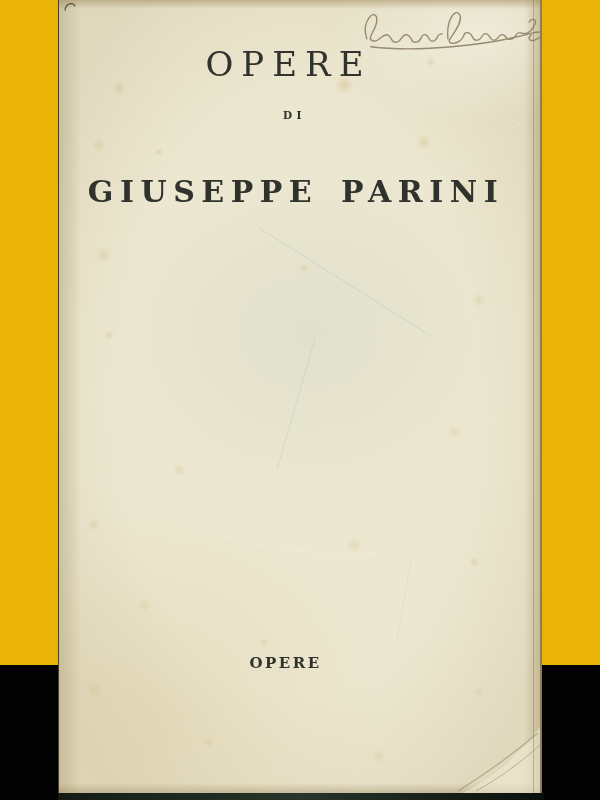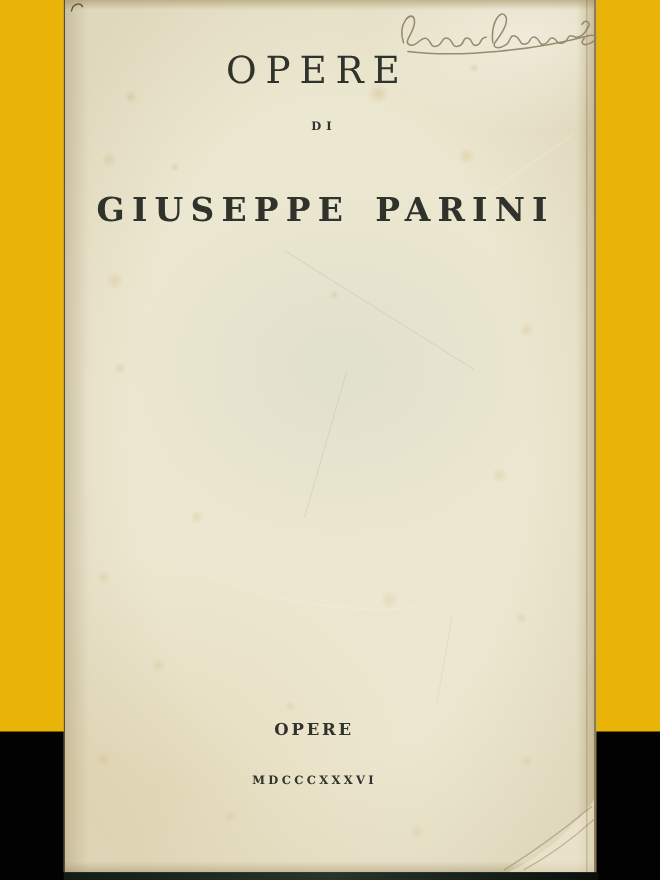--- a/index.html
+++ b/index.html
@@ -102,21 +102,20 @@
         <path d="M20,44 C70,50 140,42 184,30 C194,27 196,33 186,37 C181,39 178,36 182,32" stroke="#8e8165"></path>
       </g>
     </svg>
 
     <div class="centered title">OPERE</div>
     <div class="centered di">DI</div>
     <div class="centered author">GIUSEPPE PARINI</div>
 
 
     <div class="centered city">OPERE</div>
-    <div class="centered year">MDCCCXXXVI</div>
 
     <svg class="corner-svg" viewBox="0 0 90 70">
       <path d="M90,4 L90,70 L12,70 C42,56 68,34 90,4 Z" fill="rgba(240,234,212,0.55)"></path>
       <path d="M88,10 C64,30 34,52 8,68" stroke="rgba(145,130,90,0.55)" stroke-width="1.2" fill="none"></path>
       <path d="M90,22 C70,40 48,56 26,68" stroke="rgba(120,106,70,0.40)" stroke-width="1" fill="none"></path>
     </svg>
 
     <div class="fore-edge-line"></div>
   </div>
 

